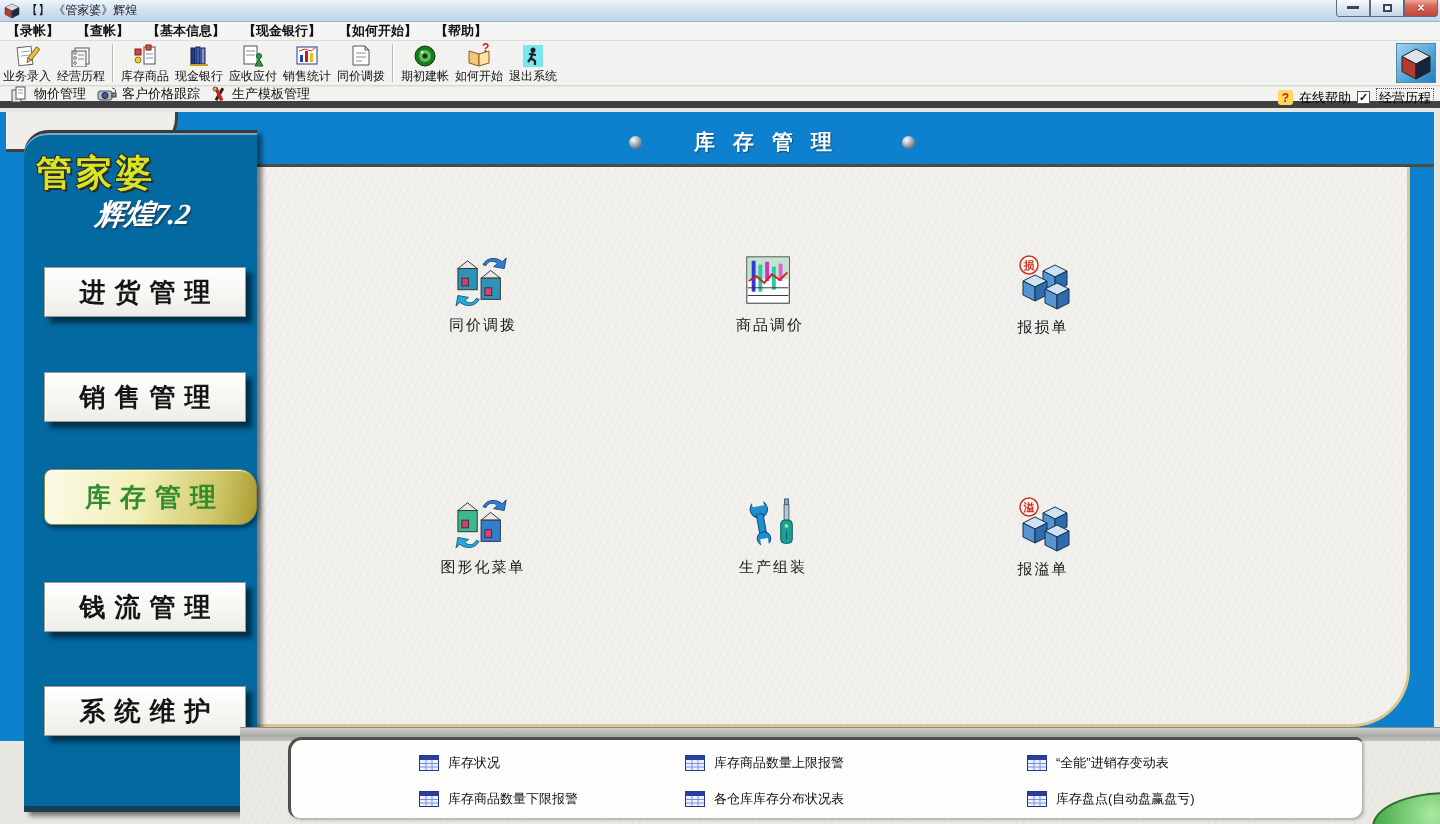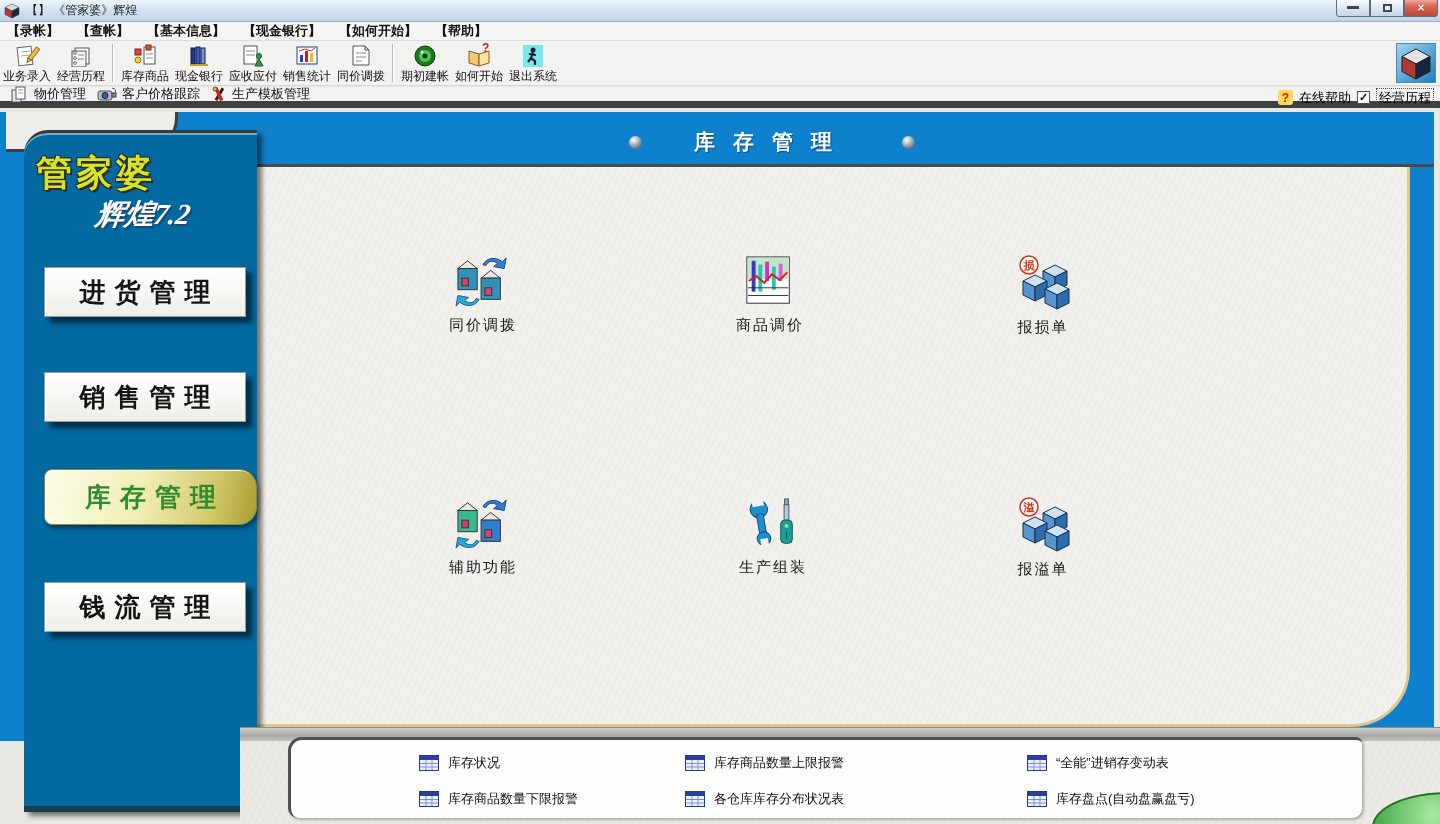--- a/index.html
+++ b/index.html
@@ -375,21 +375,21 @@
       <svg width="58" height="54" viewBox="0 0 60 56">
         <path d="M30 10 C34 2 44 2 50 7 L54 3 52 14 41 12 45 9 C41 5 35 6 33 11 Z" fill="#2f7fd0" stroke="#1a4a80"></path>
         <polygon points="4,14 14,6 24,14" fill="#e8e8e4" stroke="#333"></polygon>
         <rect x="4" y="14" width="20" height="22" fill="#3cb890" stroke="#333"></rect>
         <rect x="8" y="24" width="7" height="8" fill="#d04060" stroke="#333"></rect>
         <polygon points="28,24 38,16 48,24" fill="#e8e8e4" stroke="#333"></polygon>
         <rect x="28" y="24" width="20" height="22" fill="#2f7fd0" stroke="#333"></rect>
         <rect x="32" y="34" width="7" height="8" fill="#e04070" stroke="#333"></rect>
         <path d="M26 46 C22 54 12 54 6 49 L2 53 4 42 15 44 11 47 C15 51 21 50 23 45 Z" fill="#2aa8d8" stroke="#15608a"></path>
       </svg>
-      <span class="lab">辅助功能</span>
+      <span class="lab">图形化菜单</span>
     </div>
 
     <div class="icon-cell" style="left:451px; top:330px;">
       <svg width="54" height="54" viewBox="0 0 56 56">
         <g transform="rotate(-10 18 28)">
           <circle cx="16" cy="12" r="9" fill="#1f8fd0" stroke="#0c4a74"></circle>
           <rect x="10" y="1" width="12" height="8" fill="#f1f0ec"></rect>
           <rect x="12.5" y="17" width="7" height="21" rx="2" fill="#1f8fd0" stroke="#0c4a74"></rect>
           <circle cx="16" cy="43" r="7" fill="#1f8fd0" stroke="#0c4a74"></circle>
           <rect x="12" y="43" width="8" height="8" fill="#f1f0ec"></rect>
@@ -423,20 +423,21 @@
     </div>
   </div>
 
   <div id="sidebar" class="abs">
     <div id="logo1">管家婆</div>
     <div id="logo2">辉煌7.2</div>
     <div class="side-btn" style="top:134px;">进货管理</div>
     <div class="side-btn" style="top:239px;">销售管理</div>
     <div class="side-btn selected" style="top:336px;">库存管理</div>
     <div class="side-btn" style="top:449px;">钱流管理</div>
+    <div class="side-btn" style="top:553px;">系统维护</div>
   </div>
 
   <div id="divider" class="abs"></div>
   <div id="bottom-area" class="abs"></div>
 
   <div id="bottom-panel" class="abs">
 
     <div class="link-item" style="left:128px; top:14px;">
       <svg width="20" height="16">
         <rect x="0.5" y="0.5" width="19" height="15" fill="#eef2ff" stroke="#223a8f"></rect>

